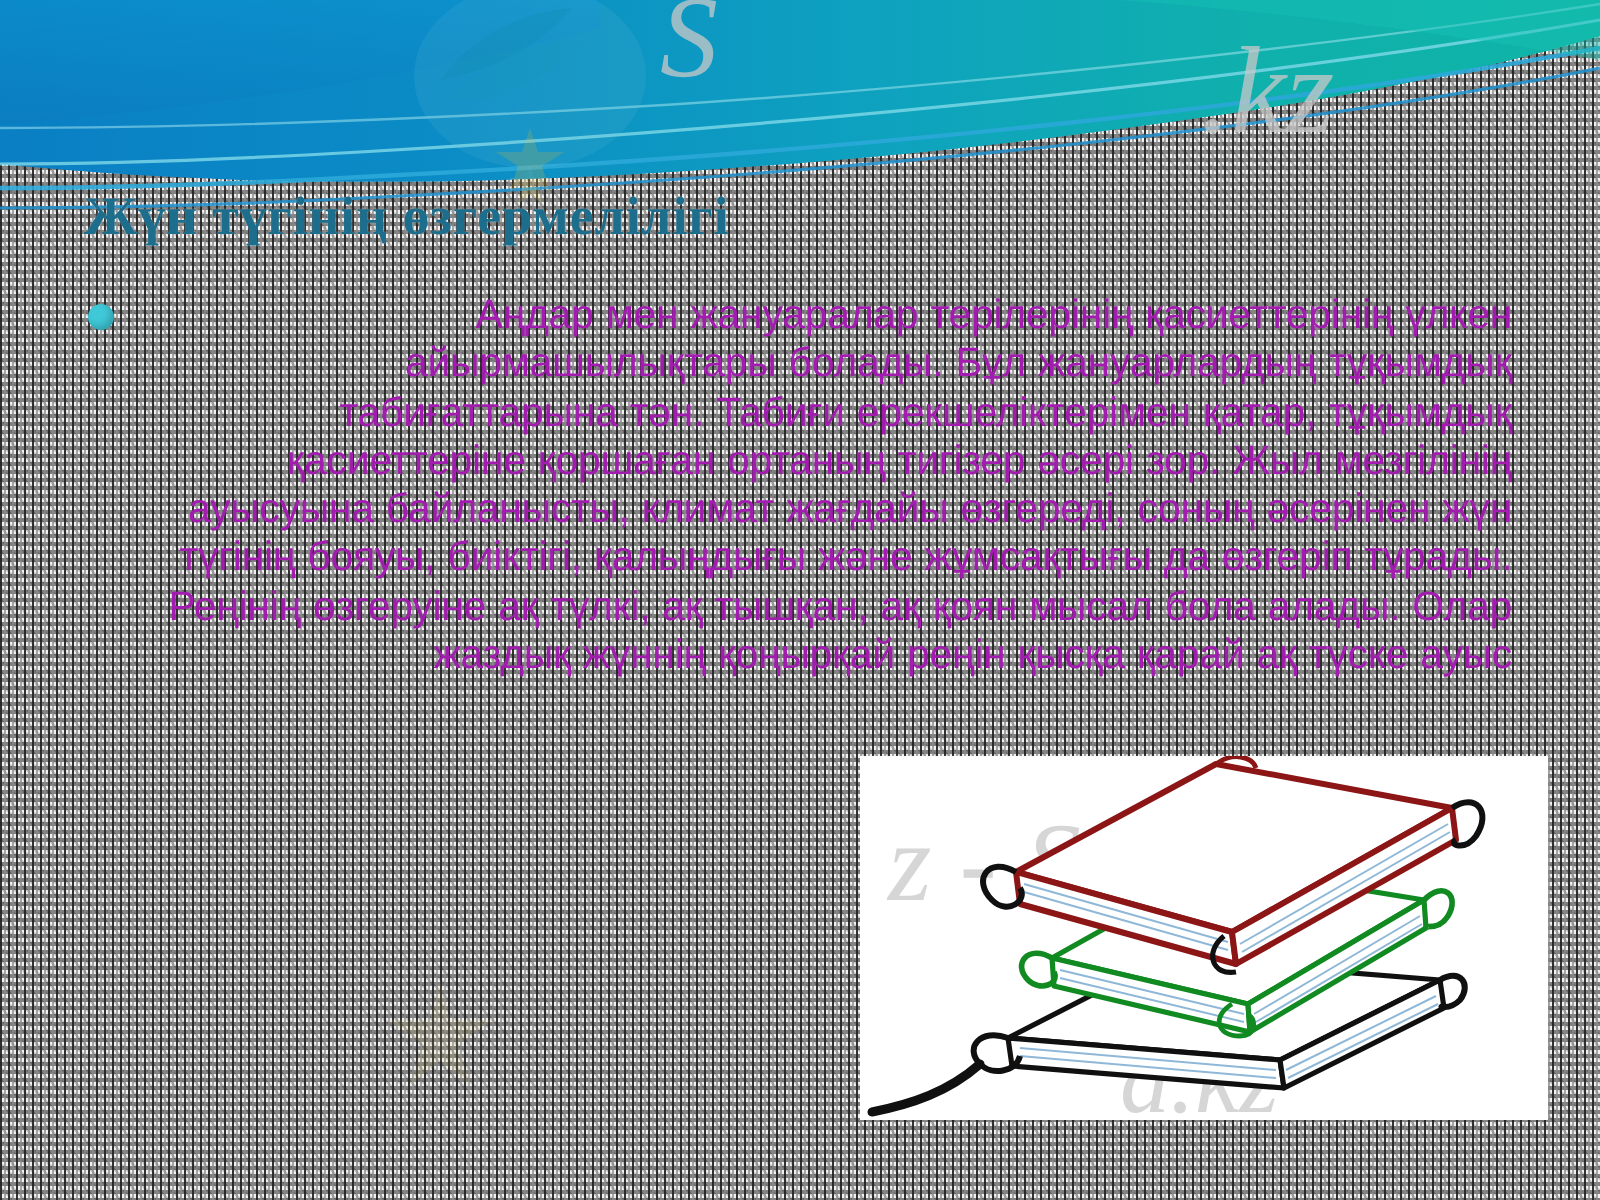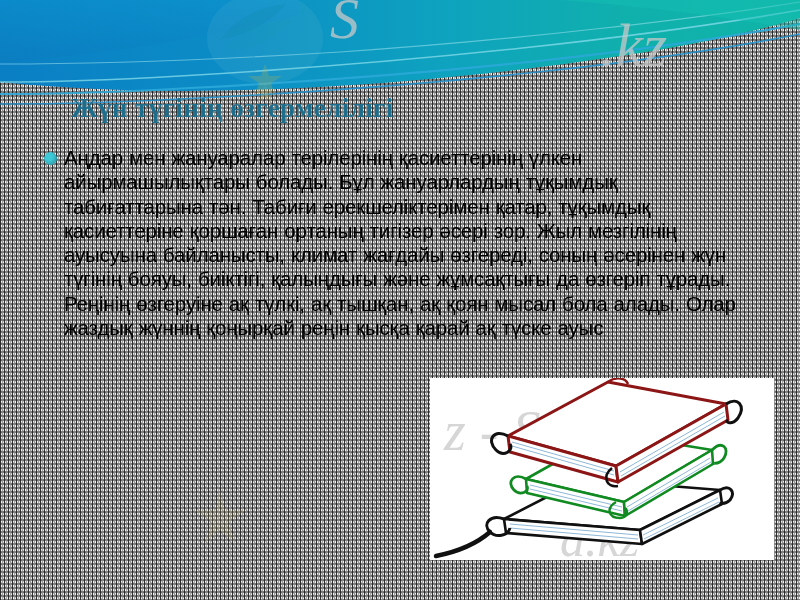--- a/index.html
+++ b/index.html
@@ -73,21 +73,20 @@
     position: absolute;
     left: 42px;
     top: 93px;
     font-size: 27px;
     font-weight: bold;
     color: #1d6d8c;
     letter-spacing: 0.4px;
     font-family: "Liberation Serif", serif;
     white-space: nowrap;
     text-shadow: 0 0 1px rgba(255,255,255,0.45);
-    margin-left: 29px;
   }
 
   
   #body-block {
     position: absolute;
     left: 44px;
     top: 146px;
     width: 712px;
     display: flex;
     align-items: flex-start;
@@ -99,23 +98,23 @@
     border-radius: 50%;
     background: #3fc8d8;
     box-shadow: inset -2px -2px 3px rgba(0,0,0,0.18);
     margin-top: 6px;
     margin-right: 7px;
   }
   #body-text {
     flex: 1 1 auto;
     font-size: 20.5px;
     line-height: 24.3px;
-    color: #000000;
+    color: #a21caf;
     font-family: "Liberation Sans", sans-serif;
-    text-align: left;
+    text-align: right;
     letter-spacing: -0.15px;
     word-spacing: 0.5px;
   }
 
   
   #picture {
     position: absolute;
     left: 430px;
     top: 378px;
     width: 344px;

